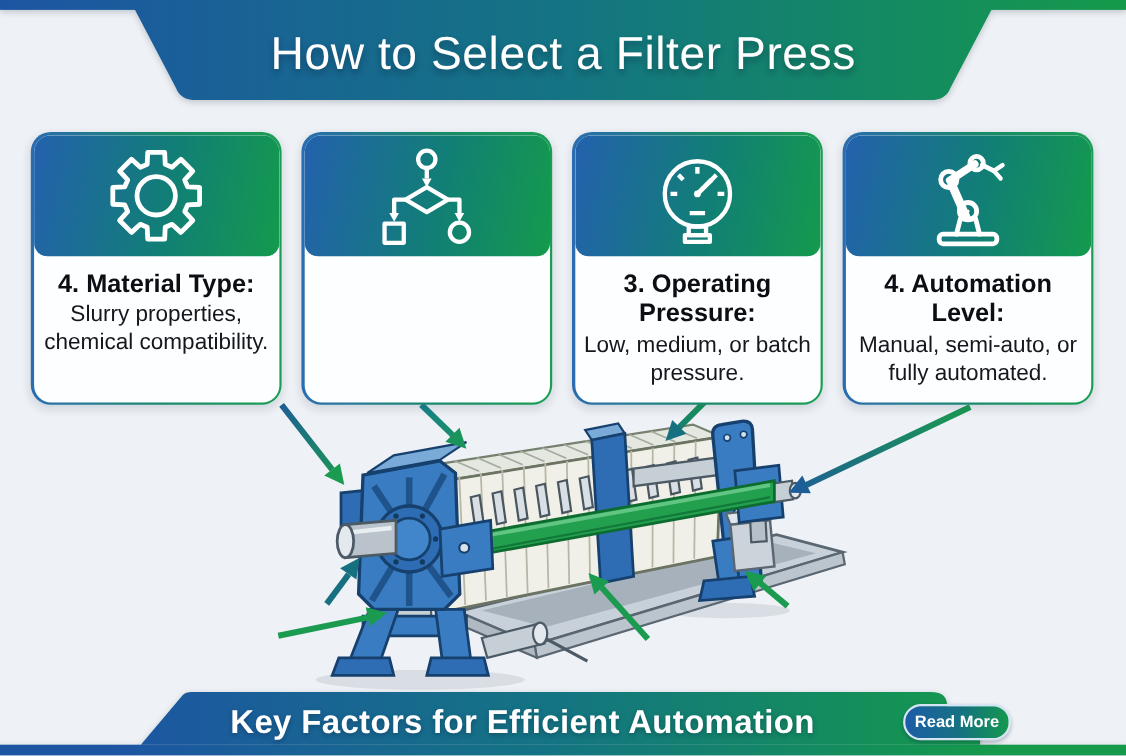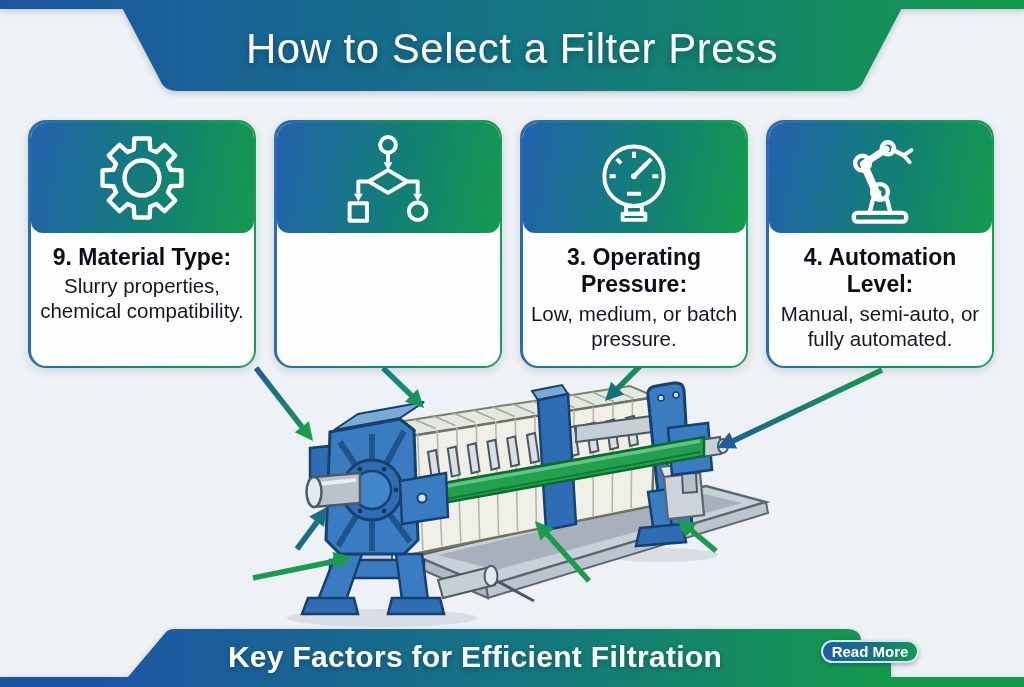--- a/index.html
+++ b/index.html
@@ -20,21 +20,21 @@
     z-index:5;
   }
   .footer-title {
     position:absolute; top:637px; left:140px; width:670px; height:40px;
     text-align:center; line-height:40px;
     font-size:30px; font-weight:bold; color:#ffffff; letter-spacing:.3px;
     text-shadow:0 2px 5px rgba(8,30,52,.35);
     z-index:5;
   }
   .read-more {
-    position:absolute; top:640px; left:821px; width:98px; height:23px;
+    position:absolute; top:640px; left:821px; width:98px; height:33px;
     border-radius:17px;
     background:linear-gradient(95deg,#1e5ca8 0%,#14737f 55%,#14994c 100%);
     border:2.5px solid #d4e4f2;
     color:#ffffff; font-size:15px; font-weight:bold;
     display:flex; align-items:center; justify-content:center;
     cursor:pointer; z-index:6;
     box-shadow:0 2px 4px rgba(8,30,52,.3);
   }
   .cards {
     position:absolute; top:120px; left:28px; width:968px;
@@ -282,21 +282,21 @@
 
     <div class="card">
       <div class="card-inner">
         <div class="card-head">
           <svg width="96" height="96" viewBox="-55 -55 110 110" fill="none" stroke="#ffffff" stroke-width="5" stroke-linejoin="round">
             <path d="M32.7,-9.4 L45.2,-8.8 L45.2,8.8 L32.7,9.4 L29.7,16.5 L38.1,25.7 L25.7,38.1 L16.5,29.7 L9.4,32.7 L8.8,45.2 L-8.8,45.2 L-9.4,32.7 L-16.5,29.7 L-25.7,38.1 L-38.1,25.7 L-29.7,16.5 L-32.7,9.4 L-45.2,8.8 L-45.2,-8.8 L-32.7,-9.4 L-29.7,-16.5 L-38.1,-25.7 L-25.7,-38.1 L-16.5,-29.7 L-9.4,-32.7 L-8.8,-45.2 L8.8,-45.2 L9.4,-32.7 L16.5,-29.7 L25.7,-38.1 L38.1,-25.7 L29.7,-16.5 Z"></path>
             <circle cx="0" cy="0" r="20"></circle>
           </svg>
         </div>
         <div class="card-body">
-          <div class="card-title">9. Material Type:</div>
+          <div class="card-title">4. Material Type:</div>
           <div class="card-desc">Slurry properties, chemical compatibility.</div>
         </div>
       </div>
     </div>
 
     <div class="card">
       <div class="card-inner">
         <div class="card-head">
           <svg width="96" height="96" viewBox="-55 -55 110 110" fill="none" stroke="#ffffff" stroke-width="4.5" stroke-linejoin="round">
             <circle cx="0" cy="-38" r="9"></circle>
@@ -371,16 +371,16 @@
     <defs>
       <linearGradient id="gBot" gradientUnits="userSpaceOnUse" x1="100" y1="0" x2="900" y2="0">
         <stop offset="0" stop-color="#1d55a3"></stop>
           <stop offset="0.5" stop-color="#147483"></stop>
           <stop offset="1" stop-color="#149a4a"></stop>
       </linearGradient>
     </defs>
     <rect x="0" y="77" width="1024" height="10" fill="url(#gBot)"></rect>
     <path d="M174,29 L846,29 Q861,29 861,41 L861,46 L877,46 Q891,46 891,58 L891,77 L128,77 L166,32 Q169,29 174,29 Z" fill="url(#gBot)"></path>
   </svg>
-  <div class="footer-title">Key Factors for Efficient Filtration</div>
+  <div class="footer-title">Key Factors for Efficient Automation</div>
   <div class="read-more">Read More</div>
 
 </div>
 
 </body></html>

